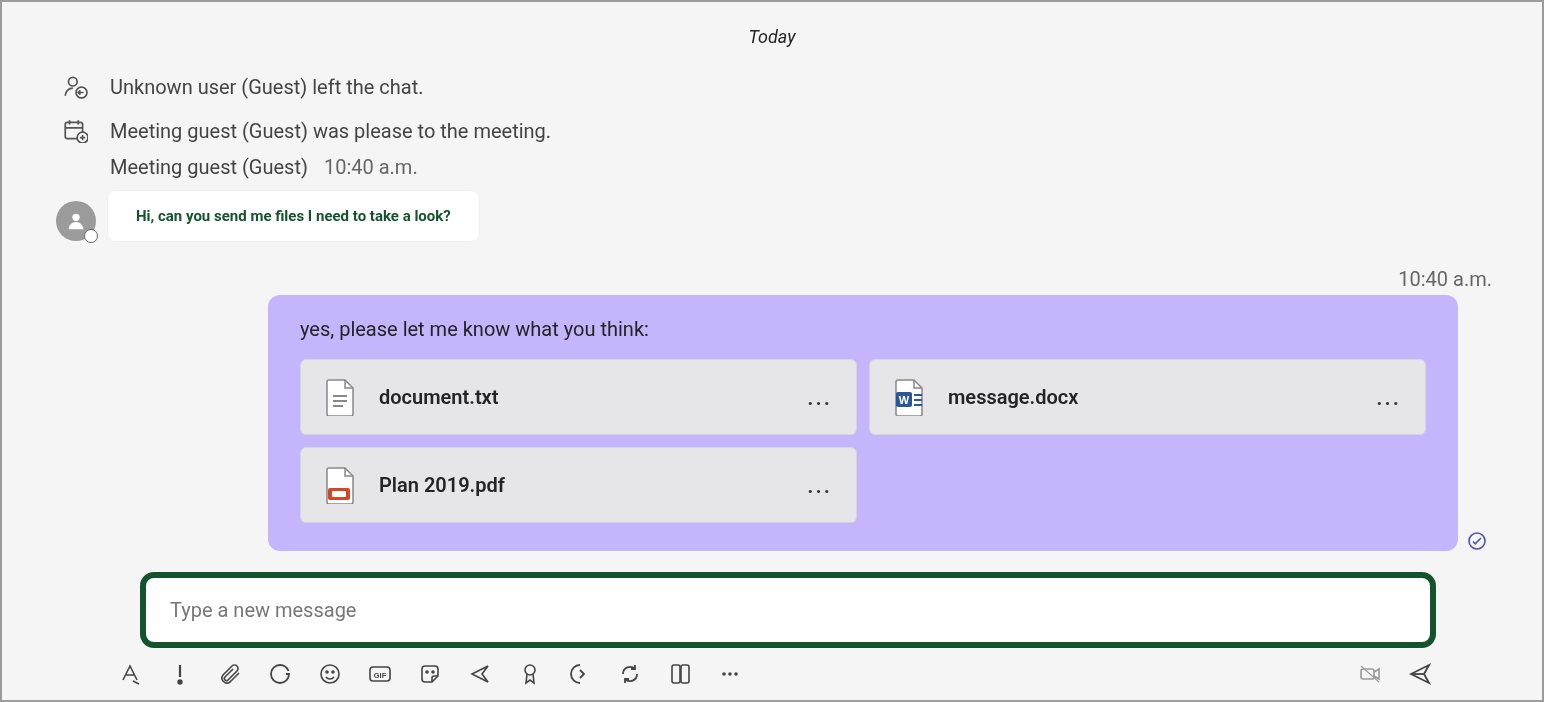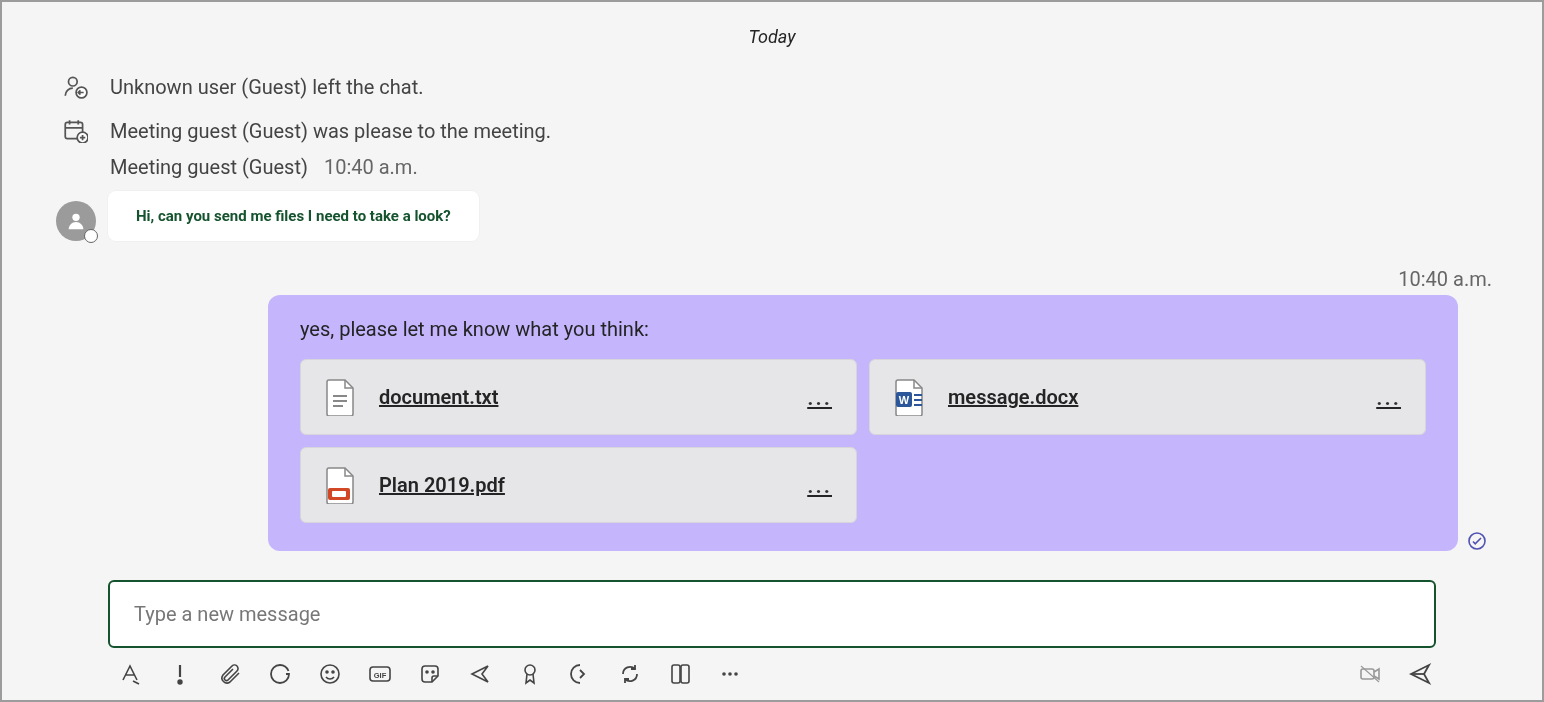--- a/index.html
+++ b/index.html
@@ -110,44 +110,44 @@
     display: flex;
     align-items: center;
     gap: 22px;
     background: #e6e6e8;
     border: 1px solid #d6d6da;
     border-radius: 6px;
     padding: 18px 24px;
     font-size: 20px;
     font-weight: 600;
     cursor: pointer;
-    text-decoration: underline;
   }
   .file-card .spacer { flex: 1; }
   .file-card .more { font-size: 22px; color: #333; letter-spacing: 2px; cursor: pointer; }
   .file-icon { width: 32px; height: 38px; flex: 0 0 32px; }
 
   .seen-check {
     position: absolute;
     right: -28px;
     bottom: 2px;
     width: 18px; height: 18px;
   }
 
   .composer-area {
     margin-top: auto;
     padding: 0 60px 8px 60px;
   }
   .composer {
-    border: 2px solid #14532d;
+    border: 6px solid #14532d;
     background: #fff;
-    border-radius: 6px;
+    border-radius: 14px;
     padding: 20px 24px;
     font-size: 20px;
     color: #777;
+    margin-left: 32px;
   }
   .toolbar {
     display: flex;
     align-items: center;
     gap: 26px;
     padding: 14px 4px 6px 10px;
     color: #444;
   }
   .toolbar .tb-icon { width: 24px; height: 24px; cursor: pointer; display:flex; justify-content:center; }
   .toolbar .tb-icon svg { width: 24px; height: 24px; }

